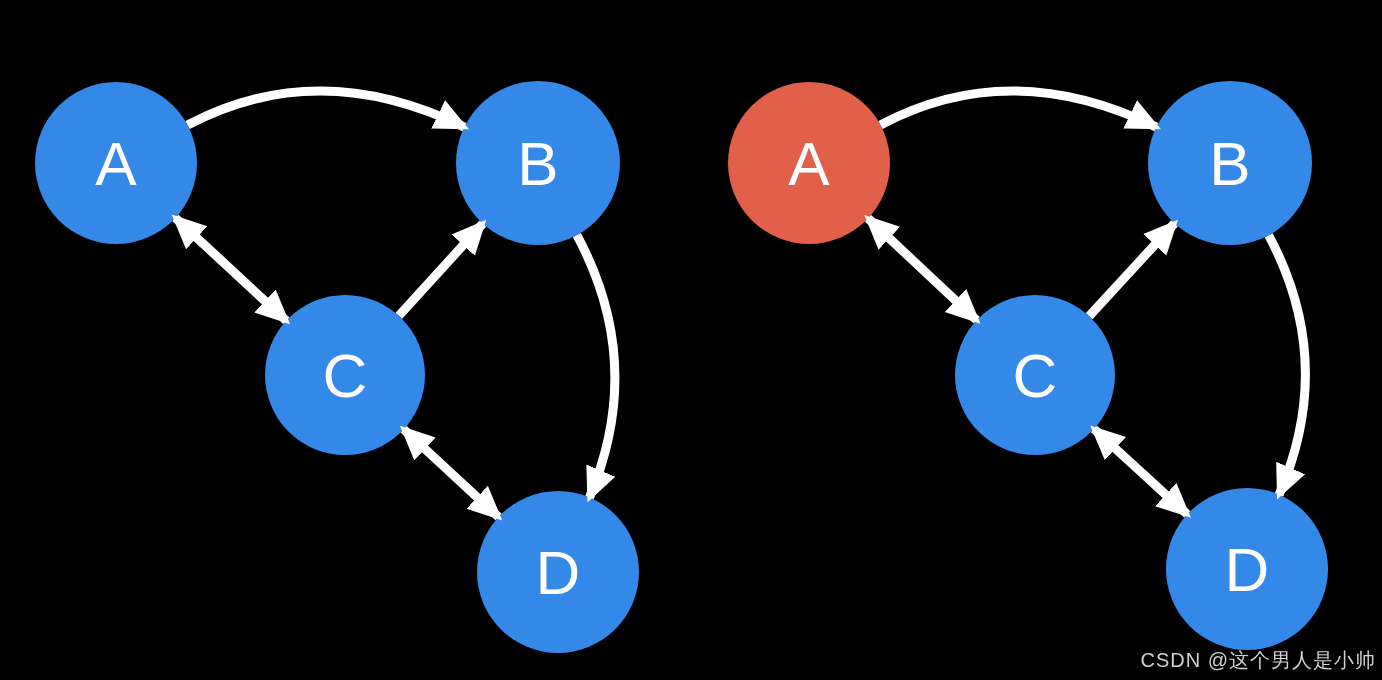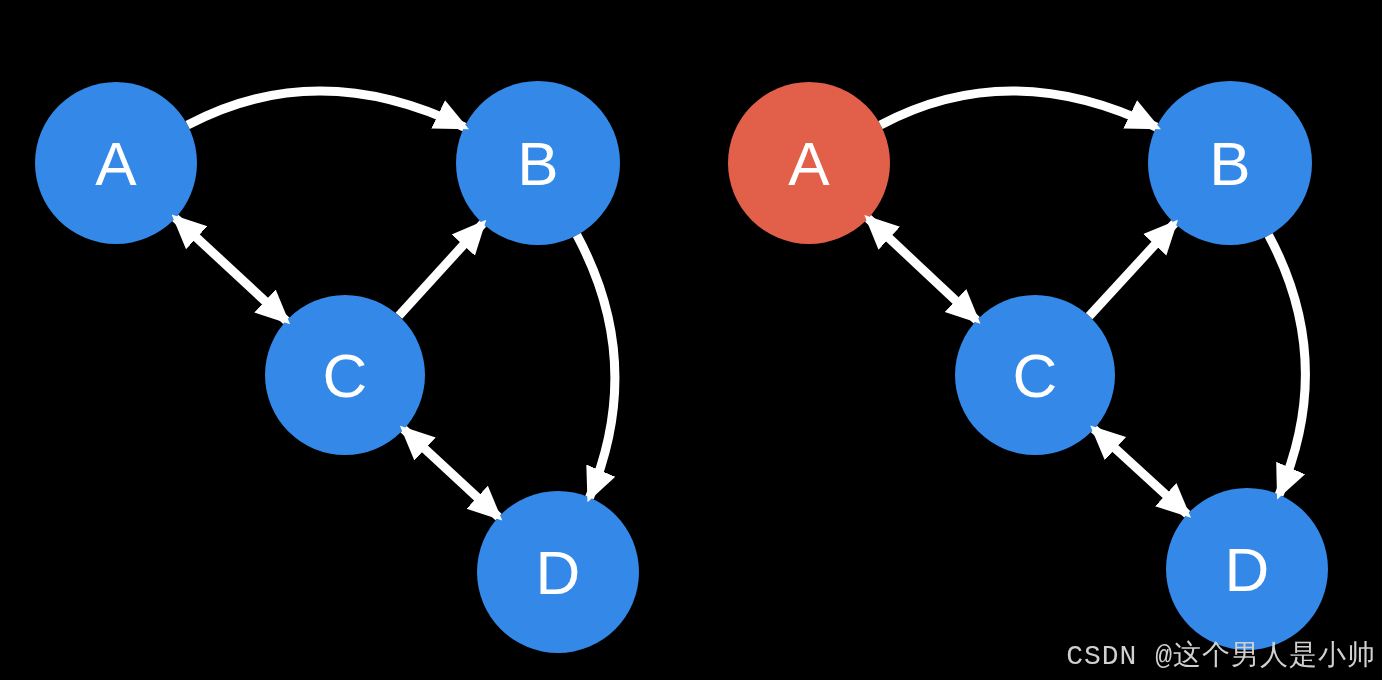--- a/index.html
+++ b/index.html
@@ -21,22 +21,22 @@
     font-weight: 400;
   }
   .edge {
     fill: none;
     stroke-width: 9;
   }
   #watermark {
     position: absolute;
     right: 6px;
     bottom: 6px;
-    font-family: Liberation Mono, monospace;
-    font-size: 28px;
+    font-family: Liberation Sans, sans-serif;
+    font-size: 20px;
     letter-spacing: 1px;
     white-space: nowrap;
     pointer-events: none;
   }
 </style>
 </head>
 <body style="background: rgb(0, 0, 0);">
 
 <div id="stage">
   <svg id="diagram" width="1382" height="680" viewBox="0 0 1382 680">

